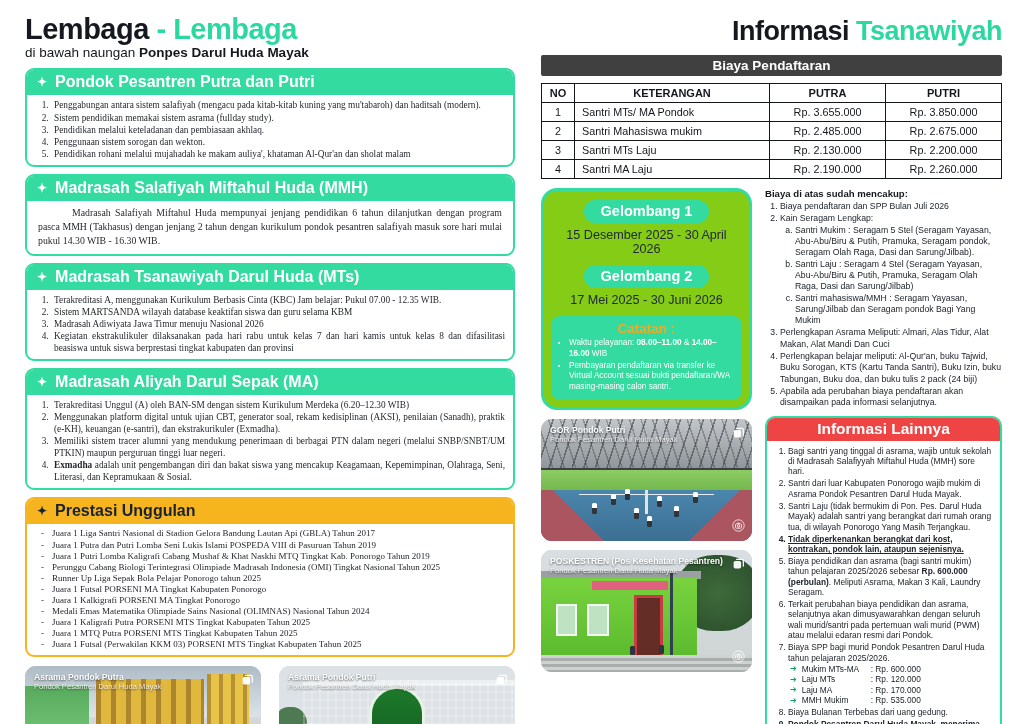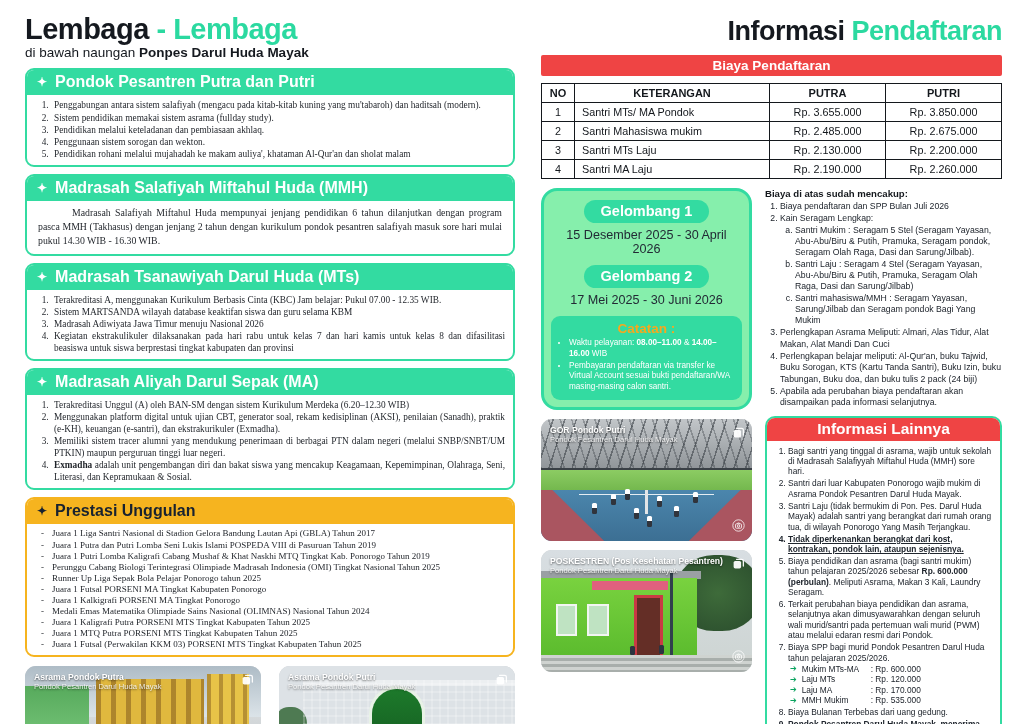--- a/index.html
+++ b/index.html
@@ -84,32 +84,32 @@
   .po-door{ left:44%; top:37%; width:14%; height:49%; background:#642e26; border:3px solid #c93a44; border-bottom:none; }
   .po-win{ width:10%; height:26%; top:44%; background:#bfe3c2; border:2px solid #f2f5f2; }
   .w1{ left:7%; } .w2{ left:22%; }
   .po-pole{ left:61%; top:19%; width:1.6%; height:67%; background:#31404d; }
   .po-steps{ left:0; bottom:0; width:100%; height:14%;
         background:repeating-linear-gradient(180deg,#cfd3d0 0 3px,#a8aeab 3px 6px); }
   .pfig{ width:5px; height:9px; background:#2c3440; border-radius:1.5px; }
 
   
   .rh1{ font-size:27px; font-weight:800; margin:2px 0 8px; text-align:right; letter-spacing:-.5px; }
-  .rbar{ background:#ef4444; color:#fff; font-weight:800; font-size:13.5px; text-align:center; padding:2.5px 0 3.5px; border-radius:2px; margin-bottom:7px; }
+  .rbar{ background:#404040; color:#fff; font-weight:800; font-size:13.5px; text-align:center; padding:2.5px 0 3.5px; border-radius:2px; margin-bottom:7px; }
   .fee{ width:100%; border-collapse:collapse; font-size:10.8px; color:#14181d; }
   .fee th,.fee td{ border:1.7px solid #14181d; padding:3px 7px; }
   .fee th{ font-size:11px; font-weight:800; text-align:center; }
   .fee td.c{ text-align:center; }
   .fee .w-no{ width:33px; } .fee .w-p{ width:116px; }
 
   .rcols{ display:flex; gap:13px; margin-top:9px; }
   .rcl{ width:211px; flex:none; }
   .rcr{ flex:1; min-width:0; }
 
-  .gcard{ border:3px solid #33dba1; border-radius:16px; padding:9px 7px 7px; text-align:center; background:#86efac; }
+  .gcard{ border:3px solid #33dba1; border-radius:16px; padding:9px 7px 7px; text-align:center; background:#84cc16; }
   .pill{ display:inline-block; background:#33dba1; color:#fff; font-weight:800; font-size:14.5px; padding:3px 17px 4px; border-radius:15px; }
   .gdate{ font-size:12.6px; color:#222a35; margin:5px 0 9px; }
   .cat{ background:#33dba1; border-radius:9px; padding:5px 7px 6px; text-align:left; margin-top:2px; }
   .cat-t{ color:#f7a81e; font-weight:800; font-size:13.5px; text-align:center; margin-bottom:2px; }
   .cat ul{ margin:0; padding-left:11px; color:#fff; font-size:8.2px; line-height:1.32; }
   .cat li{ margin-bottom:1px; }
   .cat b{ font-weight:800; }
 
   .mhead{ font-weight:800; font-size:9.6px; margin:0 0 2px; color:#14181d; }
   .mlist{ margin:0; padding-left:15px; font-size:8.7px; line-height:1.3; color:#20262e; }
@@ -242,21 +242,21 @@
               <rect x="2.5" y="6" width="11.5" height="11.5" rx="2.5" fill="#fff"></rect>
               <path d="M7 3.5h8a2.5 2.5 0 0 1 2.5 2.5v8" fill="none" stroke="#fff" stroke-width="2" stroke-linecap="round"></path>
             </svg></span>
 
       </figure>
     </div>
   </div>
 
   <div class="col-r">
 
-    <h1 class="rh1"><span>Informasi</span> <span class="teal">Pendaftaran</span></h1>
+    <h1 class="rh1"><span>Informasi</span> <span class="teal">Tsanawiyah</span></h1>
 
     <div class="rbar">Biaya Pendaftaran</div>
 
     <table class="fee">
       <thead>
         <tr>
           <th class="w-no">NO</th>
           <th>KETERANGAN</th>
           <th class="w-p">PUTRA</th>
           <th class="w-p">PUTRI</th>

